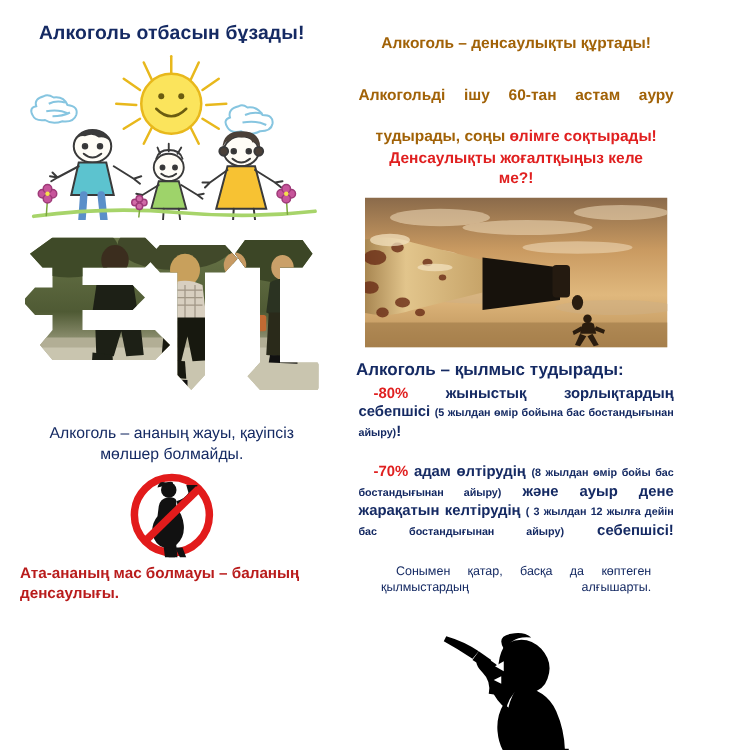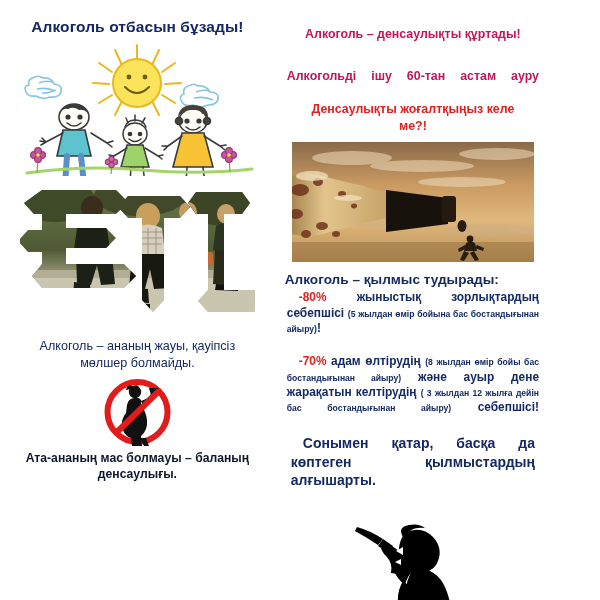--- a/index.html
+++ b/index.html
@@ -21,34 +21,34 @@
   .col-left{width:300px;padding:14px 12px 0 12px;}
   .col-right{width:300px;padding:26px 8px 0 10px;}
 
   
   .t-title{
     color:#152a63;font-weight:bold;font-size:15.5px;
     letter-spacing:.1px;text-align:center;line-height:1.2;
     margin:4px 0 4px 0;
   }
   .t-red{color:#e02020;}
-  .t-navy{color:#be185d;}
+  .t-navy{color:#a16207;}
   .para-red{
     color:#e02020;font-weight:bold;font-size:12.6px;line-height:1.32;
     text-align:justify;text-justify:inter-word;
     text-indent:14px;margin:4px 2px 2px 2px;
   }
   .para-red::after{content:"";display:inline-block;width:100%;}
   .t-center-navy{
     color:#152a63;font-weight:normal;font-size:12.6px;line-height:1.35;
     text-align:center;margin:6px 4px 2px 4px;
   }
   .t-center-small{
-    color:#0f172a;font-weight:bold;font-size:12.2px;line-height:1.35;
-    text-align:center;margin:4px 4px 0 4px;
+    color:#b91c1c;font-weight:bold;font-size:12.2px;line-height:1.35;
+    text-align:left;margin:4px 4px 0 4px;
   }
   .rblock{
     font-weight:bold;font-size:12.4px;line-height:1.32;
     text-align:center;color:#152a63;margin:0 2px;
   }
   .rblock .j{
     text-align:justify;text-justify:inter-word;display:block;margin-top:26px;
   }
   .rblock .j::after{content:"";display:inline-block;width:100%;}
   .r-head{
@@ -57,22 +57,22 @@
   }
   .stat{
     font-weight:bold;font-size:11.9px;line-height:1.3;color:#152a63;
     text-align:justify;text-justify:inter-word;
     text-indent:12px;margin:2px 2px;
   }
   .stat::after{content:"";display:inline-block;width:100%;}
   .stat .pct{color:#e02020;}
   .small{font-size:8.6px;}
   .blk{
-    font-weight:bold;font-size:14px;line-height:1.32;color:#152a63;
-    text-align:justify;text-justify:inter-word;text-indent:12px;margin:3px 6px;
+    font-weight:normal;font-size:10px;line-height:1.32;color:#152a63;
+    text-align:justify;text-justify:inter-word;text-indent:12px;margin:3px 20px;
   }
   .blk::after{content:"";display:inline-block;width:100%;}
 
   
   .family-art{width:245px;height:135px;margin:2px auto 0 auto;display:block;}
 
   
   .masked{
     width:235px;height:150px;margin:6px auto 4px auto;position:relative;
   }
@@ -284,20 +284,23 @@
     </svg>
 
     <div class="t-center-small">Ата-ананың мас болмауы – баланың денсаулығы.</div>
   </div>
 
   <div class="col col-right">
 
     <div class="rblock">
       <div class="t-navy">Алкоголь – денсаулықты құртады!</div>
       <span class="j t-navy">Алкогольді ішу 60-тан астам ауру</span>
+      <div>
+        <span class="t-navy">тудырады, соңы </span><span class="t-red">өлімге соқтырады!</span>
+      </div>
       <div class="t-red">Денсаулықты жоғалтқыңыз келе</div>
       <div class="t-red">ме?!</div>
     </div>
 
     <svg class="bottle-photo" viewBox="0 0 242 120">
       <defs>
         <linearGradient id="sunset" x1="0" y1="0" x2="0" y2="1">
           <stop offset="0%" stop-color="#8a6a4a"></stop>
           <stop offset="35%" stop-color="#c99a61"></stop>
           <stop offset="65%" stop-color="#e0b87d"></stop>

